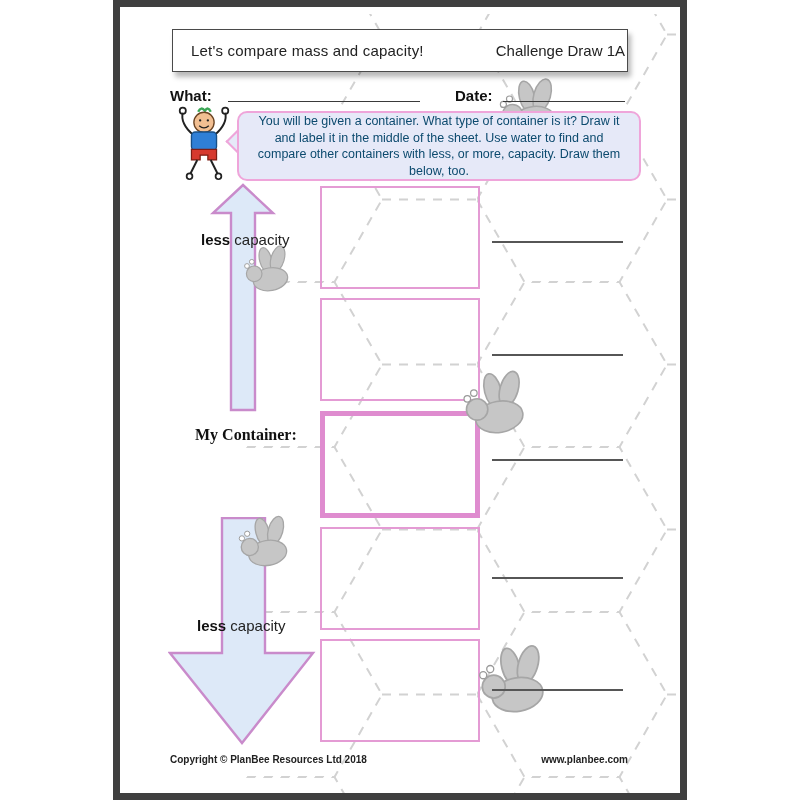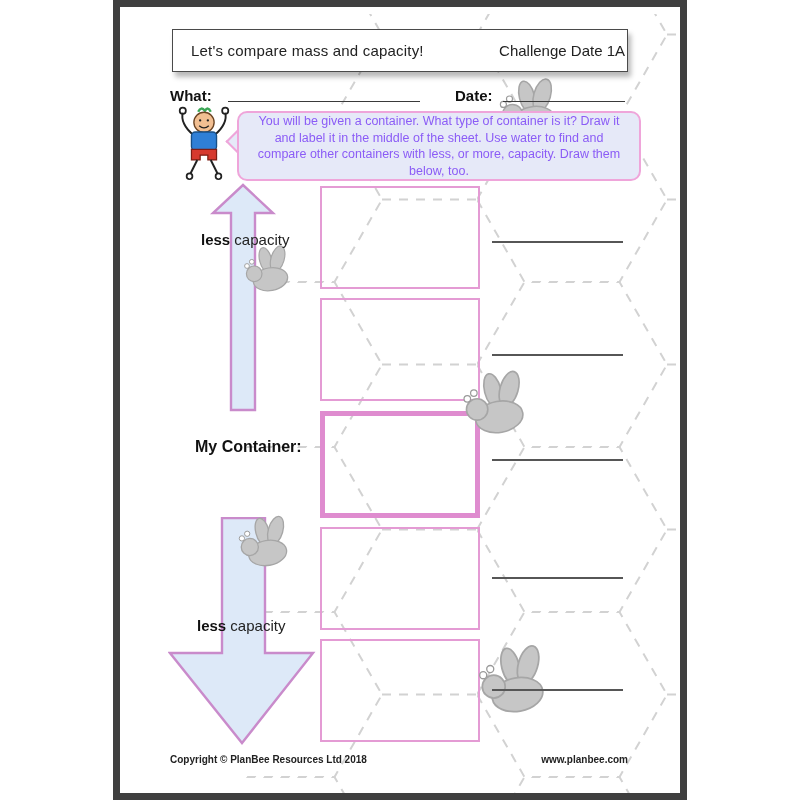--- a/index.html
+++ b/index.html
@@ -16,21 +16,21 @@
     box-shadow:3px 5px 5px rgba(0,0,0,0.28);z-index:3;}
   .title{font-size:15px;color:#222;letter-spacing:.2px;}
   .card-label{font-size:15px;color:#222;}
 
   .field-label{font-weight:bold;font-size:15px;color:#111;z-index:3;}
   .write-line{height:0;border-bottom:1.6px solid #3a3a3a;z-index:3;}
 
   .bubble{left:237px;top:111px;width:404px;height:70px;box-sizing:border-box;
     background:#e6e9f8;border:2.5px solid #efa5da;border-radius:10px;z-index:3;
     display:flex;align-items:center;justify-content:center;padding:4px 11px;}
-  .bubble-text{font-size:12.5px;line-height:16.5px;color:#8b5cf6;text-align:center;}
+  .bubble-text{font-size:12.5px;line-height:16.5px;color:#0c4a6e;text-align:center;}
   .bubble-tail{left:229px;top:133px;width:15px;height:15px;background:#e6e9f8;
     border-left:2.5px solid #efa5da;border-bottom:2.5px solid #efa5da;
     transform:rotate(45deg);z-index:3;}
 
   .draw-box{left:320px;width:160px;box-sizing:border-box;
     border:2px solid #e49bd4;background:transparent;z-index:1;}
   .draw-box.container{border:5px solid #df8ccf;}
   .answer-line{left:492px;width:131px;height:0;border-top:2px solid #565656;z-index:3;}
 
   .scale-label{font-size:15px;color:#222;z-index:3;white-space:nowrap;}
@@ -50,21 +50,21 @@
       <pattern id="hexes" width="285" height="165" patternUnits="userSpaceOnUse" patternTransform="translate(-48,-62)">
         <path d="M0,82.5 L47.5,0 L142.5,0 L190,82.5 L142.5,165 L47.5,165 Z M190,82.5 L285,82.5" fill="none" stroke="#d2d2d2" stroke-width="2" stroke-dasharray="9 8"></path>
       </pattern>
     </defs>
     <rect width="100%" height="100%" fill="url(#hexes)"></rect>
   </svg>
 </div>
 
 <div class="abs header-card">
   <span class="title">Let's compare mass and capacity!</span>
-  <span class="card-label">Challenge Date 1A</span>
+  <span class="card-label">Challenge Draw 1A</span>
 </div>
 
 <div class="abs field-label" style="left:170px;top:87px;">What:</div>
 <div class="abs write-line" style="left:228px;top:101px;width:192px;"></div>
 <div class="abs field-label" style="left:455px;top:87px;">Date:</div>
 <div class="abs write-line" style="left:503px;top:101px;width:122px;"></div>
 
 <svg class="abs z3" style="left:170px;top:104px;" width="68" height="82" viewBox="0 0 70 85">
   <path d="M24,32 C15,25 11,16 13,9" stroke="#222" stroke-width="2" fill="none"></path>
   <circle cx="13" cy="7" r="3.2" fill="none" stroke="#222" stroke-width="1.8"></circle>
@@ -91,21 +91,21 @@
 <svg class="abs z1" style="left:205px;top:183px;" width="80" height="229" viewBox="0 0 80 229">
   <polygon points="38,2 68,30 50,30 50,227 26,227 26,30 8,30" fill="#dde9f8" stroke="#c98bcb" stroke-width="2.4"></polygon>
 </svg>
 <div class="abs scale-label" style="left:201px;top:231px;"><b>less</b><span> capacity</span></div>
 
 <svg class="abs z1" style="left:168px;top:517px;" width="150" height="228" viewBox="0 0 150 228">
   <polygon points="54,1 97,1 97,136 145,136 74,226 2,136 54,136" fill="#dde9f8" stroke="#c98bcb" stroke-width="2.4"></polygon>
 </svg>
 <div class="abs scale-label" style="left:197px;top:617px;"><b>less</b><span> capacity</span></div>
 
-<div class="abs my-container" style="left:195px;top:438px;">My Container:</div>
+<div class="abs my-container" style="left:195px;top:426px;font-family:Liberation Serif, serif;">My Container:</div>
 
 <div class="abs draw-box" style="top:186px;height:103px;"></div>
 <div class="abs draw-box" style="top:298px;height:103px;"></div>
 <div class="abs draw-box container" style="top:411px;height:107px;"></div>
 <div class="abs draw-box" style="top:527px;height:103px;"></div>
 <div class="abs draw-box" style="top:639px;height:103px;"></div>
 
 <div class="abs answer-line" style="top:241px;"></div>
 <div class="abs answer-line" style="top:354px;"></div>
 <div class="abs answer-line" style="top:459px;"></div>

